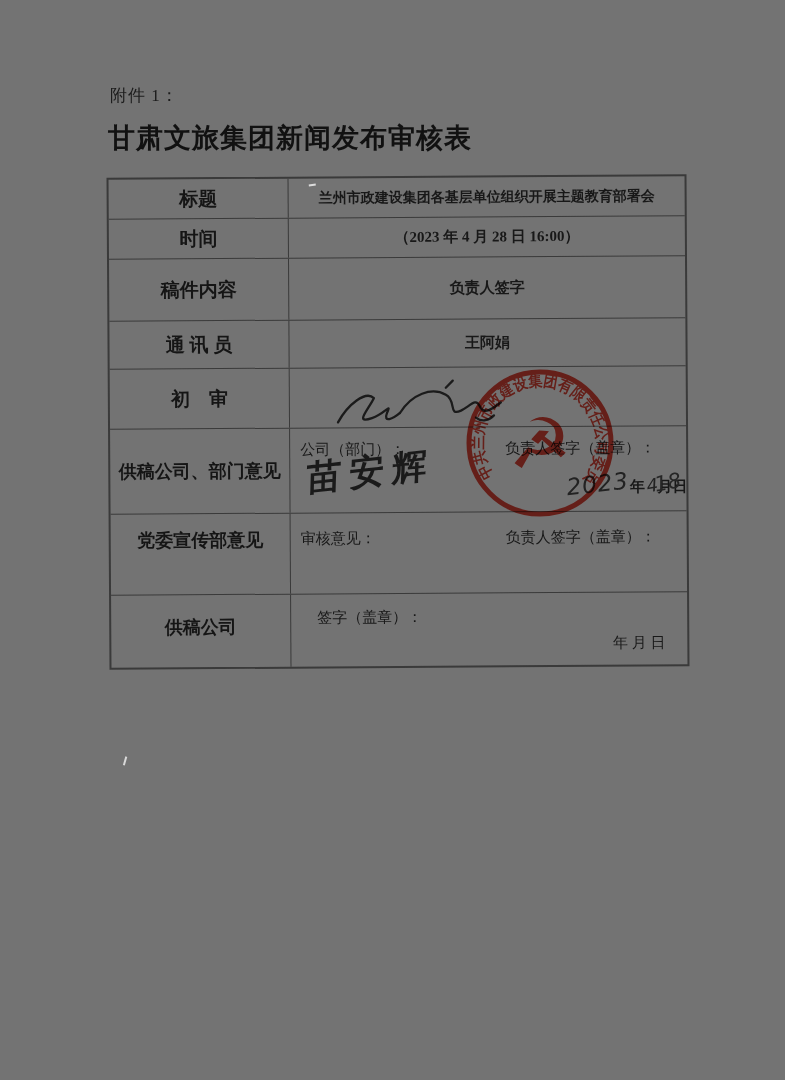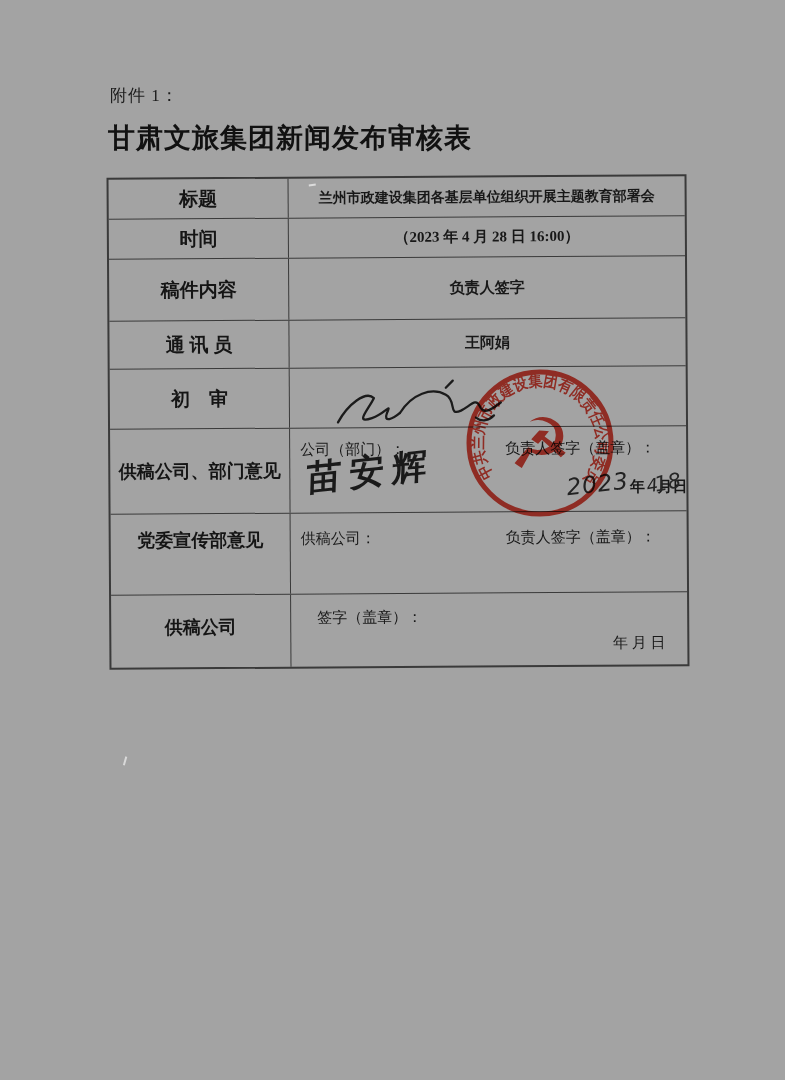--- a/index.html
+++ b/index.html
@@ -1,17 +1,17 @@
 <!DOCTYPE html>
 <html><head>
 <meta charset="utf-8">
 <style>
   html,body{margin:0;padding:0;background:#ffffff;}
   .page{
-    position:relative;width:785px;height:1080px;background:#a3a3a3;overflow:hidden;
+    position:relative;width:785px;height:1080px;background:#737373;overflow:hidden;
     font-family:"Liberation Serif","DejaVu Serif",serif;color:#1c1c1c;
   }
   .attachment{position:absolute;left:110px;top:84px;font-size:17px;letter-spacing:1px;}
   .doc-title{
     position:absolute;left:108px;top:120px;width:580px;
     font-size:27px;font-weight:bold;letter-spacing:1px;color:#111;
   }
   .tbl{
     position:absolute;left:108px;top:176px;width:580px;height:492px;
     border:2px solid #3a3a3a;box-sizing:border-box;
@@ -136,21 +136,21 @@
             <span class="hw hw-day">18</span>
           </span>
           <span class="printed">日</span>
         </span>
       </div>
     </div>
 
     <div class="row r7">
       <div class="lcell small toppad">党委宣传部意见</div>
       <div class="vcell">
-        <span class="fieldlab" style="left:10px;top:16px">供稿公司：</span>
+        <span class="fieldlab" style="left:10px;top:16px">审核意见：</span>
         <span class="fieldlab" style="left:215px;top:16px">负责人签字（盖章）：</span>
       </div>
     </div>
 
     <div class="row r8">
       <div class="lcell small toppad">
         <span class="l2line">供稿公司</span>
       </div>
       <div class="vcell">
         <span class="fieldlab" style="left:26px;top:14px">签字（盖章）：</span>

